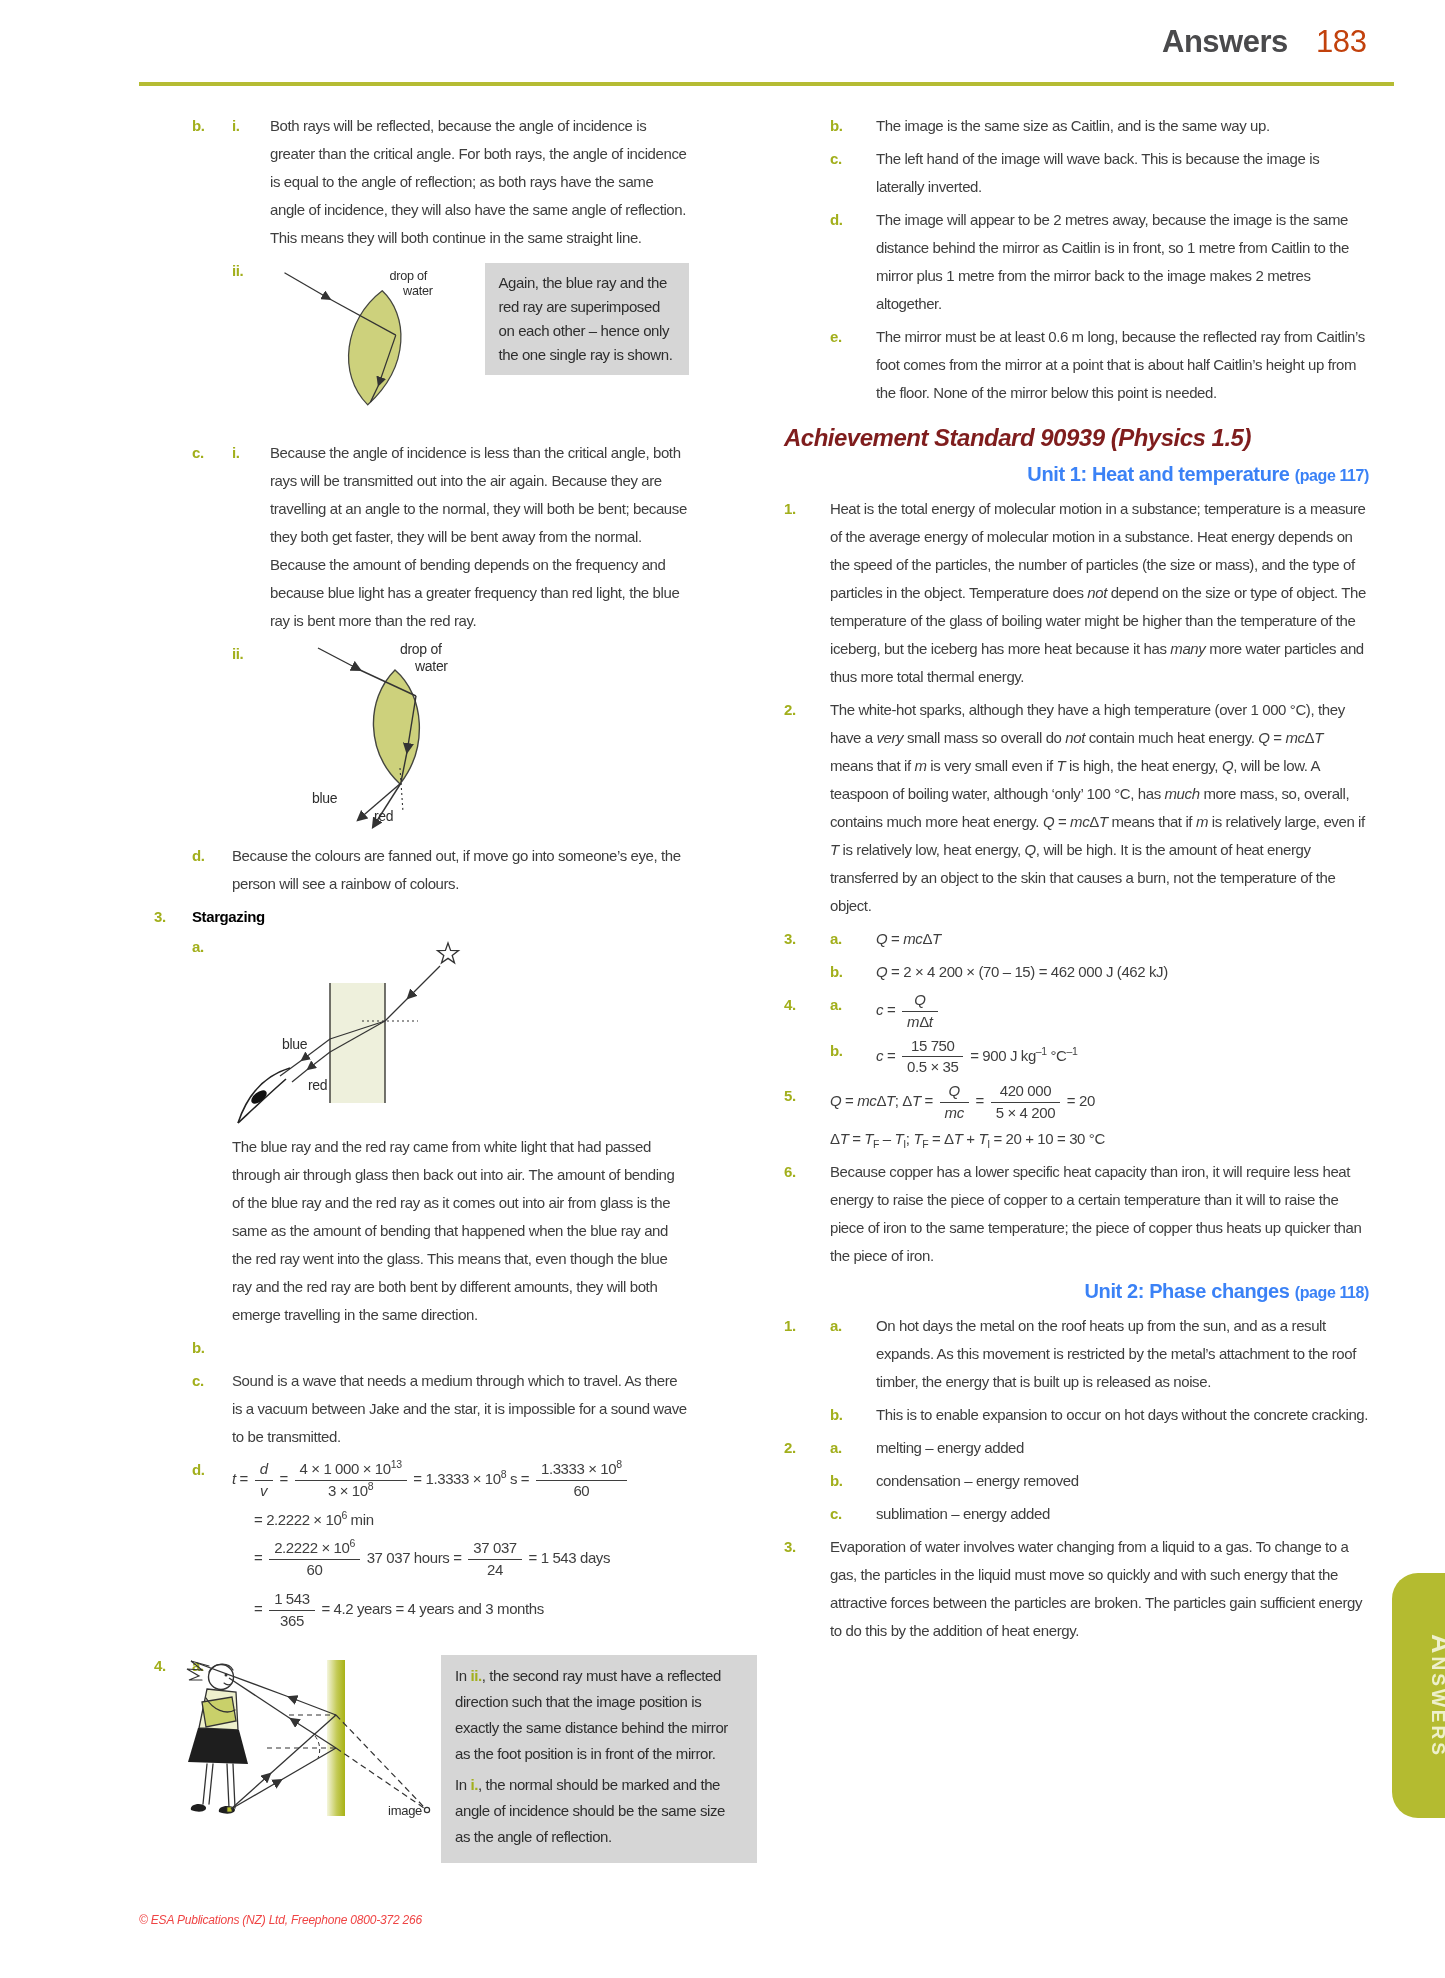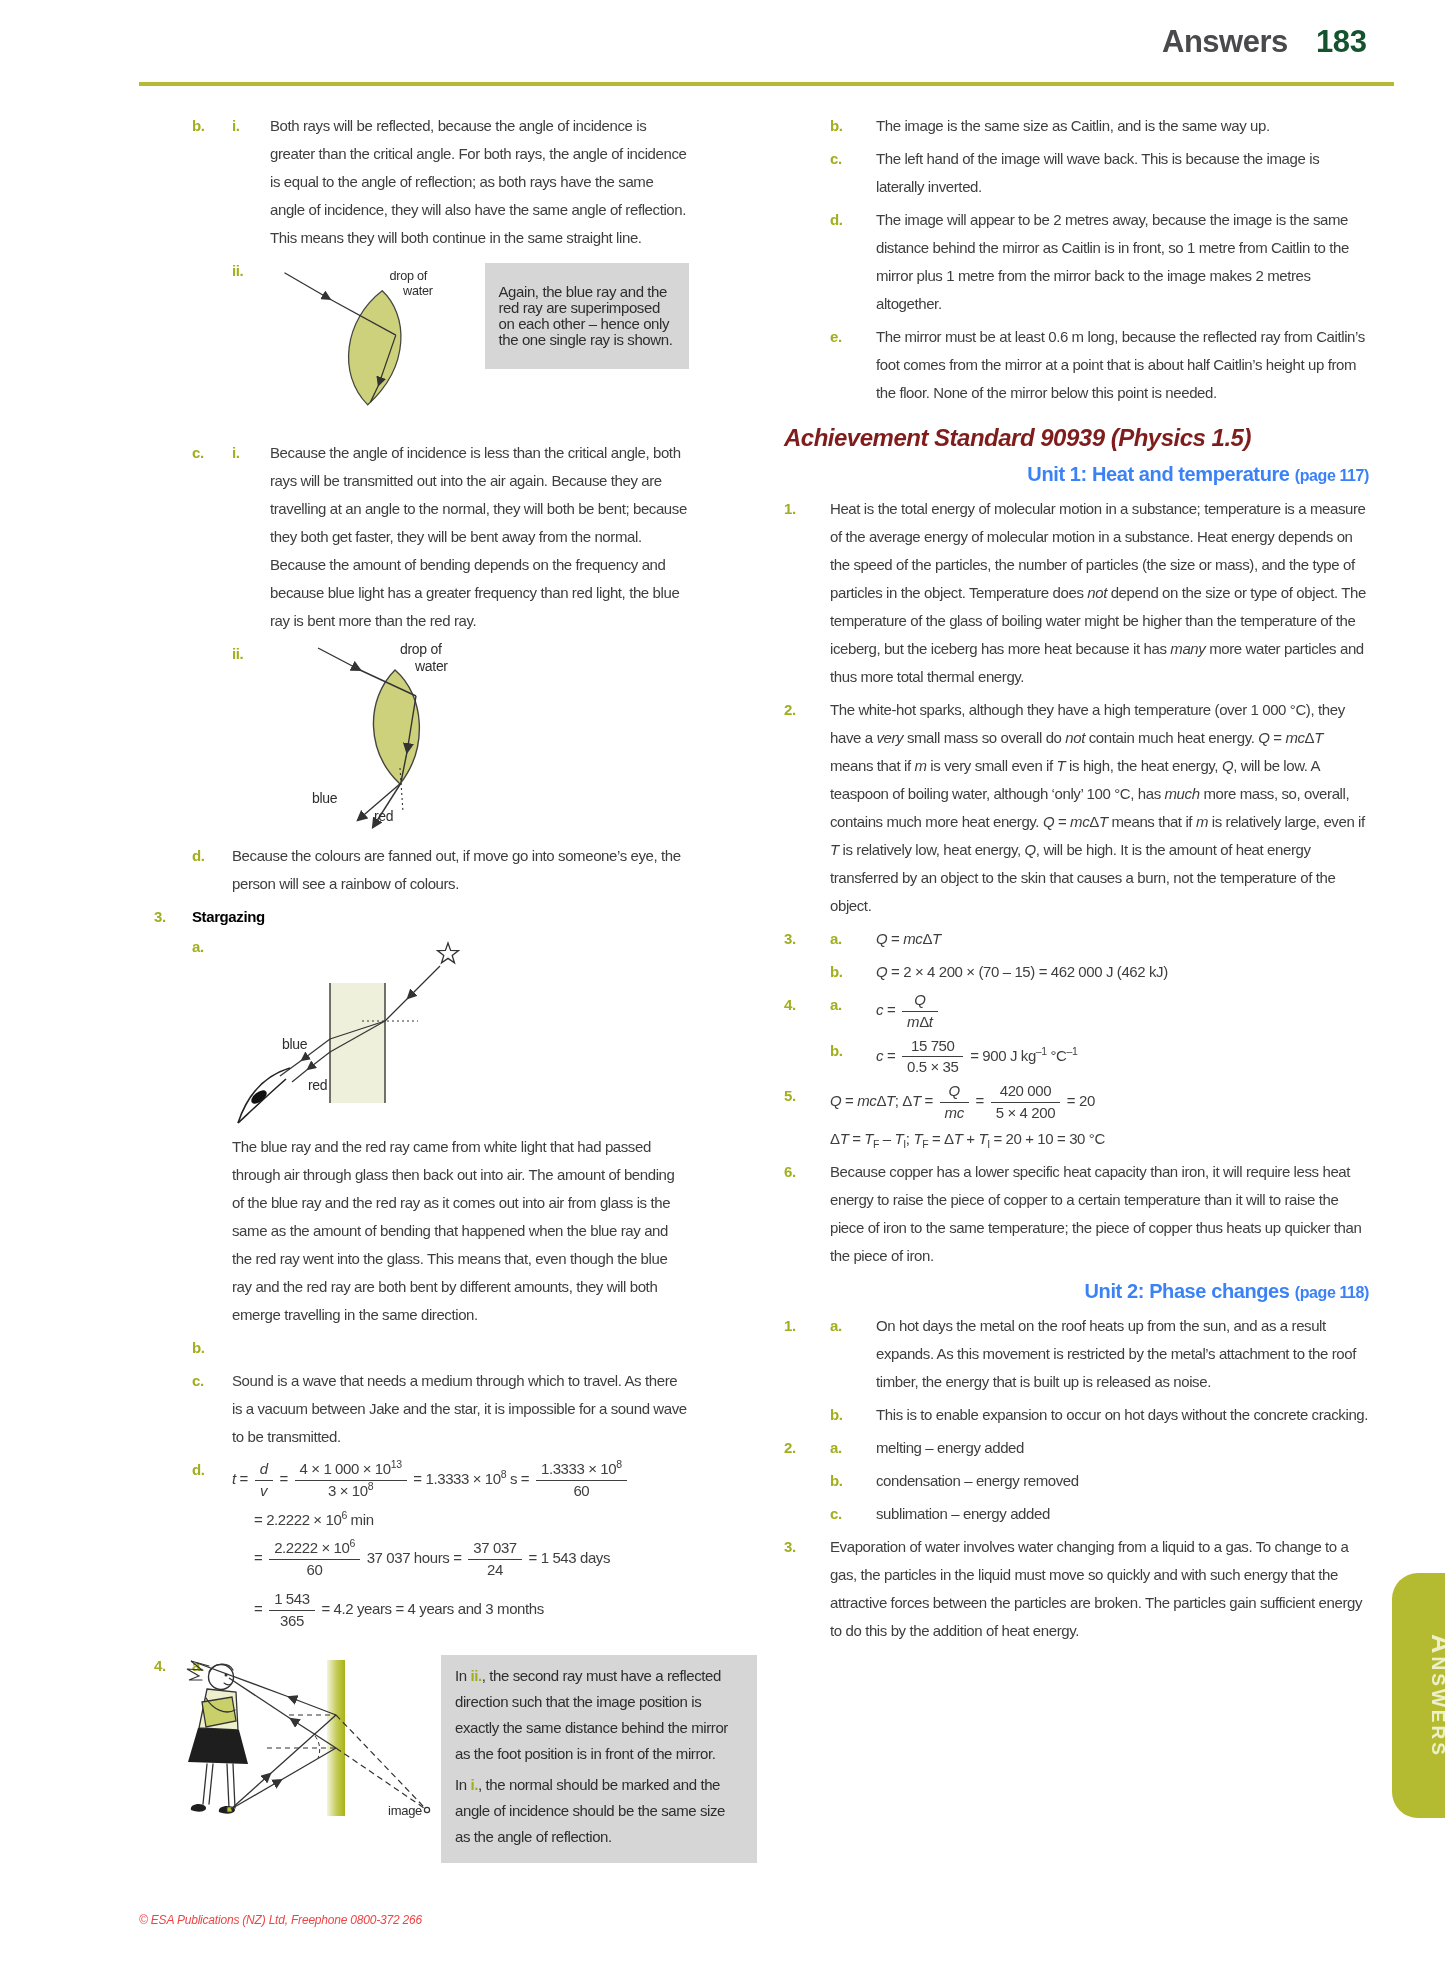--- a/index.html
+++ b/index.html
@@ -1,41 +1,41 @@
 <!DOCTYPE html>
 <html><head>
 <meta charset="utf-8">
 <style>
   html,body{margin:0;padding:0;background:#ffffff;}
   .page{position:relative;width:1445px;height:1978px;background:#fff;overflow:hidden;
         font-family:"Liberation Sans",sans-serif;color:#3e3e3e;
         font-size:15px;line-height:28px;letter-spacing:-0.4px;margin-left:44px;}
   
   .hdr-title{position:absolute;left:1118px;top:28px;font-size:31px;font-weight:bold;color:#4a4a4c;letter-spacing:-0.5px;}
-  .hdr-page{position:absolute;left:1272px;top:28px;font-size:31px;font-weight:bold;color:#14532d;}
+  .hdr-page{position:absolute;left:1272px;top:28px;font-size:31px;font-weight:normal;color:#c2410c;}
   .hdr-rule{position:absolute;left:95px;top:82px;width:1255px;height:4px;background:#b5bc33;}
   
   .col{position:absolute;top:112px;}
   .col-left{left:95px;width:550px;}
   .col-right{left:740px;width:585px;}
   .row{display:flex;align-items:flex-start;margin:0 0 5px 0;}
   .c1{flex:0 0 53px;box-sizing:border-box;padding-left:15px;}
   .c2{flex:0 0 40px;}
   .c3{flex:0 0 38px;}
   .r1{flex:0 0 46px;}
   .r2{flex:0 0 46px;}
   .txt{flex:1;}
   .mk{font-weight:bold;color:#a2af1c;}
   .bold-dark{font-weight:bold;color:#000000;}
   h1.std{margin:16px 0 4px 0;font-size:24px;line-height:30px;font-weight:bold;font-style:italic;color:#7f1d1d;letter-spacing:-0.5px;}
   h2.unit{margin:8px 0 6px 0;font-size:20px;line-height:26px;font-weight:bold;color:#3b82f6;letter-spacing:-0.4px;text-align:right;}
   h2.unit .pgref{font-size:16px;}
   
   .graybox{background:#d6d6d6;color:#2e2e2e;}
-  .graybox1{width:195px;padding:21px 14px;margin:6px 0 0 0;line-height:16px;}
+  .graybox1{width:195px;padding:8px 14px;margin:6px 0 0 0;line-height:24px;}
   .graybox2{position:absolute;left:302px;top:3px;width:288px;padding:8px 14px;line-height:26px;}
   .graybox2 p{margin:0 0 5px 0;}
   .acc{font-weight:bold;color:#a2af1c;}
   
   .mathrow{margin:4px 0 10px 0;line-height:1.25;}
   .mathrow.cont{margin-left:22px;}
   .frac{display:inline-block;vertical-align:middle;text-align:center;margin:0 3px;}
   .fn{display:block;padding:0 5px 1px;}
   .fd{display:block;border-top:1.4px solid #3e3e3e;padding:1px 5px 0;}
   sup{font-size:10.5px;line-height:0;}

